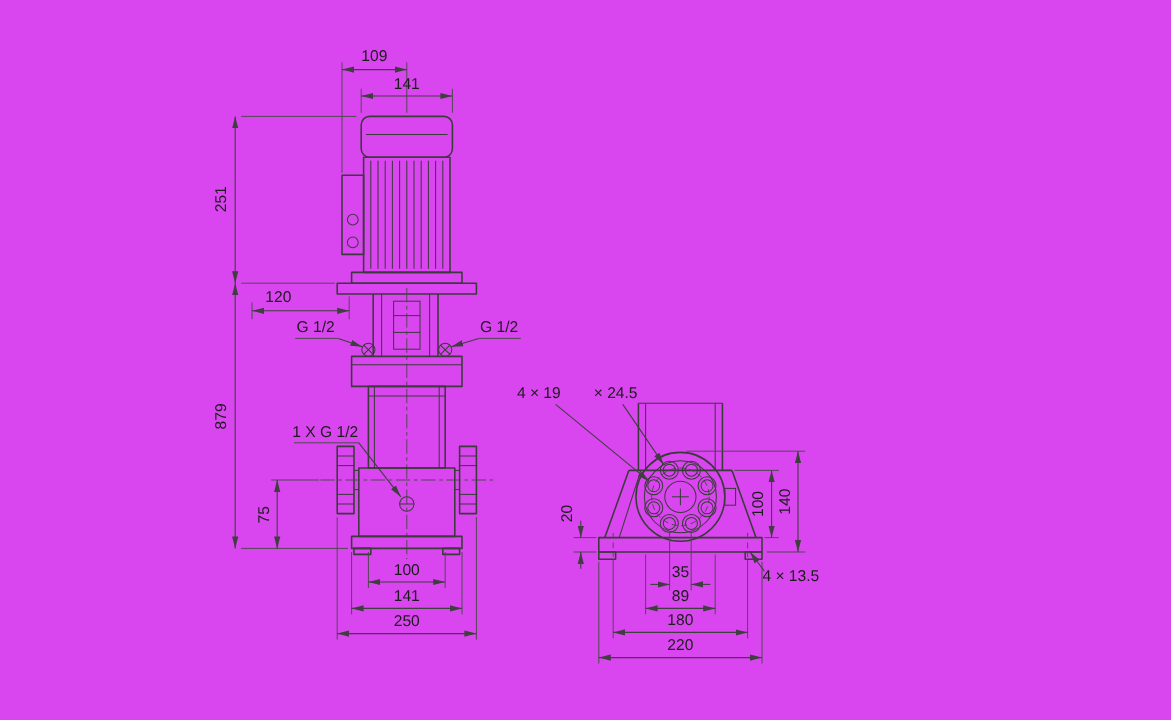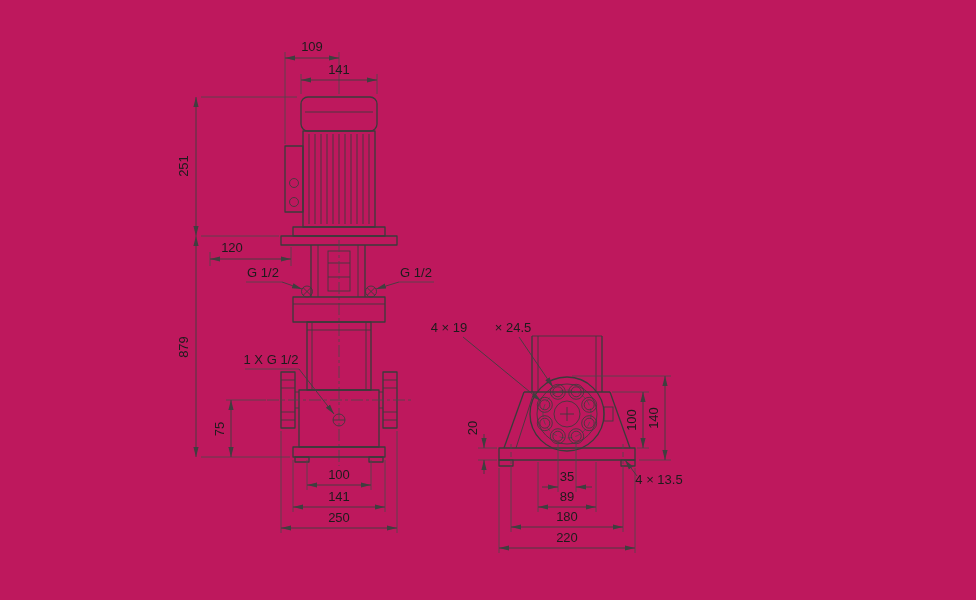--- a/index.html
+++ b/index.html
@@ -1,16 +1,16 @@
 <!DOCTYPE html>
 <html><head>
 <meta charset="utf-8">
 <style>
   html,body{margin:0;padding:0;background:#ffffff;}
-  .stage{position:relative;width:976px;height:600px;background:#be185d;overflow:hidden;
+  .stage{position:relative;width:976px;height:600px;background:#d946ef;overflow:hidden;
          font-family:"Liberation Sans", sans-serif;}
   svg{position:absolute;left:0;top:0;}
   .ol{fill:none;stroke:#3b3b3b;stroke-width:1.3;stroke-linejoin:round;}
   .tn{fill:none;stroke:#3b3b3b;stroke-width:0.85;}
   .ex{fill:none;stroke:#4a4a4a;stroke-width:0.8;}
   .dm{fill:none;stroke:#3f3f3f;stroke-width:0.9;}
   .cl{fill:none;stroke:#4a4a4a;stroke-width:0.8;stroke-dasharray:12 3 3 3;}
   .dsh{fill:none;stroke:#4a4a4a;stroke-width:0.8;stroke-dasharray:5 3;}
   .dt{font:13px "Liberation Sans", sans-serif;fill:#1c1c1c;}
 </style>

